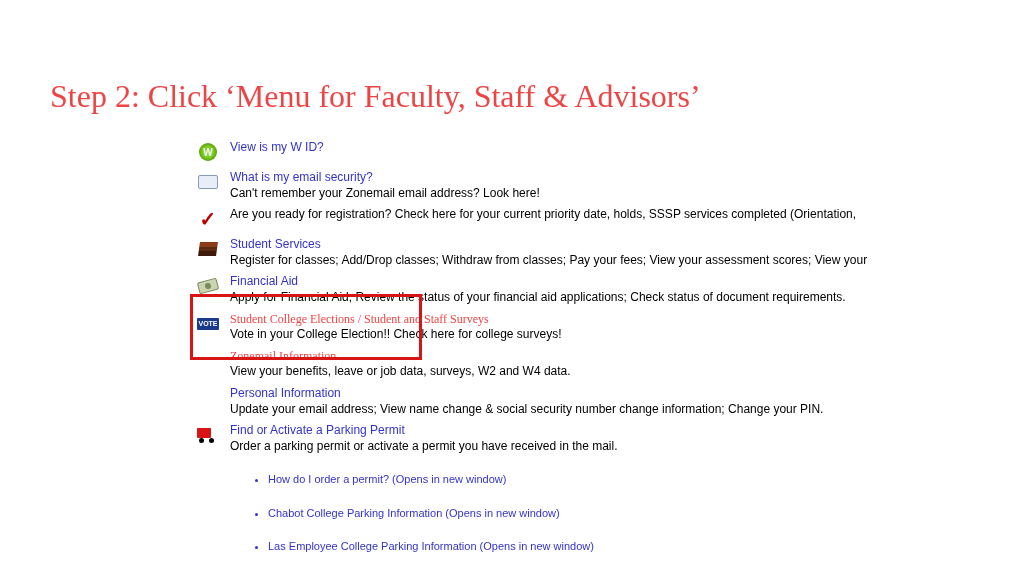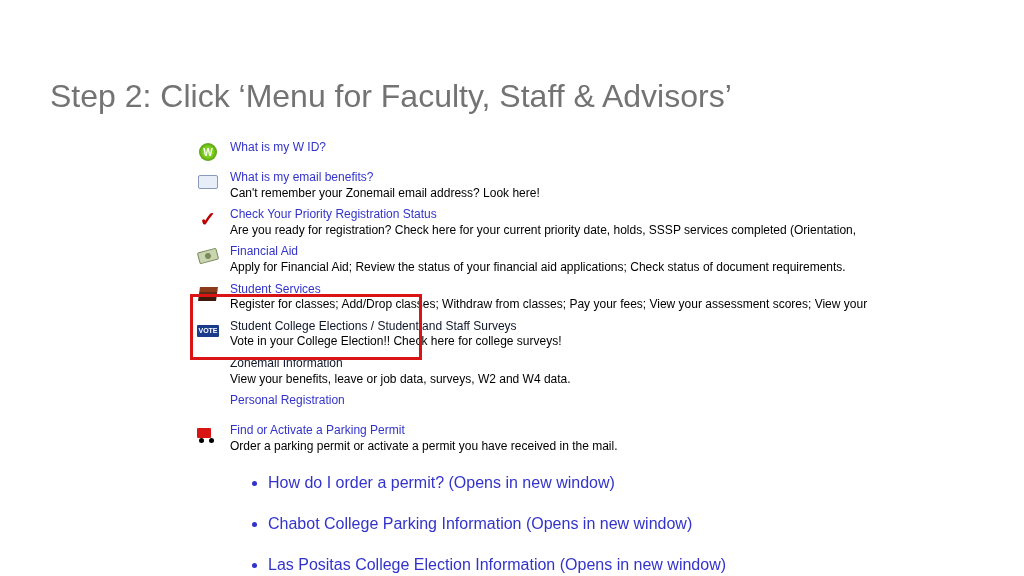--- a/index.html
+++ b/index.html
@@ -4,24 +4,24 @@
 <style>
   * { margin: 0; padding: 0; box-sizing: border-box; }
   body {
     font-family: Verdana, Geneva, sans-serif;
     background: #fff;
     width: 1024px;
     height: 576px;
     position: relative;
   }
   .heading {
-    font-family: Liberation Sans, sans-serif;
+    font-family: Liberation Serif, serif;
     font-size: 32px;
     font-weight: 400;
-    color: #737373;
+    color: #ef4444;
     position: absolute;
     top: 78px;
     left: 50px;
   }
   .menu-list {
     position: absolute;
     top: 140px;
     left: 196px;
     width: 760px;
   }
@@ -41,21 +41,22 @@
     justify-content: center;
   }
   .item-body { flex: 1; }
   .item-title {
     color: #3333cc;
     font-size: 12px;
     line-height: 1.3;
     cursor: pointer;
   }
   .item-title.visited {
-    color: #0f172a;
+    color: #ef4444;
+    font-family: Liberation Serif, serif;
   }
   .item-desc {
     color: #000;
     font-size: 12px;
     line-height: 1.3;
     white-space: nowrap;
     overflow: hidden;
   }
   .highlight-box {
     position: absolute;
@@ -64,21 +65,21 @@
   }
   .sublist {
     margin-left: 54px;
     margin-top: 2px;
   }
   .sublist ul {
     list-style: disc;
     padding-left: 18px;
   }
   .sublist li {
-    font-size: 16px;
+    font-size: 11px;
     color: #3333cc;
     line-height: 1.5;
     margin-top: 17px;
   }
   .sublist li span { cursor: pointer; }
   
   .ic-w { width:18px;height:18px;border-radius:50%;background:radial-gradient(circle,#7ed321 40%,#5aa00f 70%);position:relative; }
   .ic-w::after{content:"W";position:absolute;top:0;left:0;right:0;bottom:0;display:flex;align-items:center;justify-content:center;color:#fff;font-size:10px;font-weight:bold;}
   .ic-envelope{width:20px;height:14px;background:#e8eef7;border:1px solid #8899bb;border-radius:2px;position:relative;}
   .ic-envelope::after{content:"";position:absolute;top:0;left:0;right:0;height:7px;background:linear-gradient(135deg,transparent 49%,#8899bb 50%,transparent 51%),linear-gradient(-135deg,transparent 49%,#8899bb 50%,transparent 51%);}
@@ -98,57 +99,56 @@
 <body>
 
 <h1 class="heading">Step 2: Click ‘Menu for Faculty, Staff &amp; Advisors’</h1>
 
 <div class="menu-list" id="menu-list">
     <div class="item">
       <div class="icon-box">
         <div class="ic-w"></div>
       </div>
       <div class="item-body">
-        <div class="item-title">What is my W ID?</div>
+        <div class="item-title">View is my W ID?</div>
       </div>
     </div>
     <div class="item">
       <div class="icon-box">
         <div class="ic-envelope"></div>
       </div>
       <div class="item-body">
-        <div class="item-title">What is my email benefits?</div>
+        <div class="item-title">What is my email security?</div>
         <div class="item-desc">Can't remember your Zonemail email address? Look here!</div>
       </div>
     </div>
     <div class="item">
       <div class="icon-box">
         <div class="ic-check">✓</div>
       </div>
       <div class="item-body">
-        <div class="item-title">Check Your Priority Registration Status</div>
         <div class="item-desc">Are you ready for registration? Check here for your current priority date, holds, SSSP services completed (Orientation,</div>
+      </div>
+    </div>
+    <div class="item">
+      <div class="icon-box">
+        <div class="ic-books"></div>
+      </div>
+      <div class="item-body">
+        <div class="item-title">Student Services</div>
+        <div class="item-desc">Register for classes; Add/Drop classes; Withdraw from classes; Pay your fees; View your assessment scores; View your </div>
       </div>
     </div>
     <div class="item">
       <div class="icon-box">
         <div class="ic-money"></div>
       </div>
       <div class="item-body">
         <div class="item-title">Financial Aid</div>
         <div class="item-desc">Apply for Financial Aid; Review the status of your financial aid applications; Check status of document requirements.</div>
-      </div>
-    </div>
-    <div class="item">
-      <div class="icon-box">
-        <div class="ic-books"></div>
-      </div>
-      <div class="item-body">
-        <div class="item-title">Student Services</div>
-        <div class="item-desc">Register for classes; Add/Drop classes; Withdraw from classes; Pay your fees; View your assessment scores; View your </div>
       </div>
     </div>
     <div class="item">
       <div class="icon-box">
         <div class="ic-vote"></div>
       </div>
       <div class="item-body">
         <div class="item-title visited">Student College Elections / Student and Staff Surveys</div>
         <div class="item-desc">Vote in your College Election!! Check here for college surveys!</div>
       </div>
@@ -156,33 +156,34 @@
     <div class="item">
       <div class="icon-box"></div>
       <div class="item-body">
         <div class="item-title visited">Zonemail Information</div>
         <div class="item-desc">View your benefits, leave or job data, surveys, W2 and W4 data.</div>
       </div>
     </div>
     <div class="item">
       <div class="icon-box"></div>
       <div class="item-body">
-        <div class="item-title">Personal Registration</div>
+        <div class="item-title">Personal Information</div>
+        <div class="item-desc">Update your email address; View name change &amp; social security number change information; Change your PIN.</div>
       </div>
     </div>
     <div class="item">
       <div class="icon-box">
         <div class="ic-truck"></div>
       </div>
       <div class="item-body">
         <div class="item-title">Find or Activate a Parking Permit</div>
         <div class="item-desc">Order a parking permit or activate a permit you have received in the mail.</div>
       </div>
     </div>
     <div class="sublist">
       <ul>
         <li><span>How do I order a permit? (Opens in new window)</span></li>
         <li><span>Chabot College Parking Information (Opens in new window)</span></li>
-        <li><span>Las Positas College Election Information (Opens in new window)</span></li>
+        <li><span>Las Employee College Parking Information (Opens in new window)</span></li>
       </ul>
     </div>
     <div class="highlight-box" style="top: 154px; left: -6px; width: 232px; height: 66px;"></div>
   </div>
 
 </body></html>

